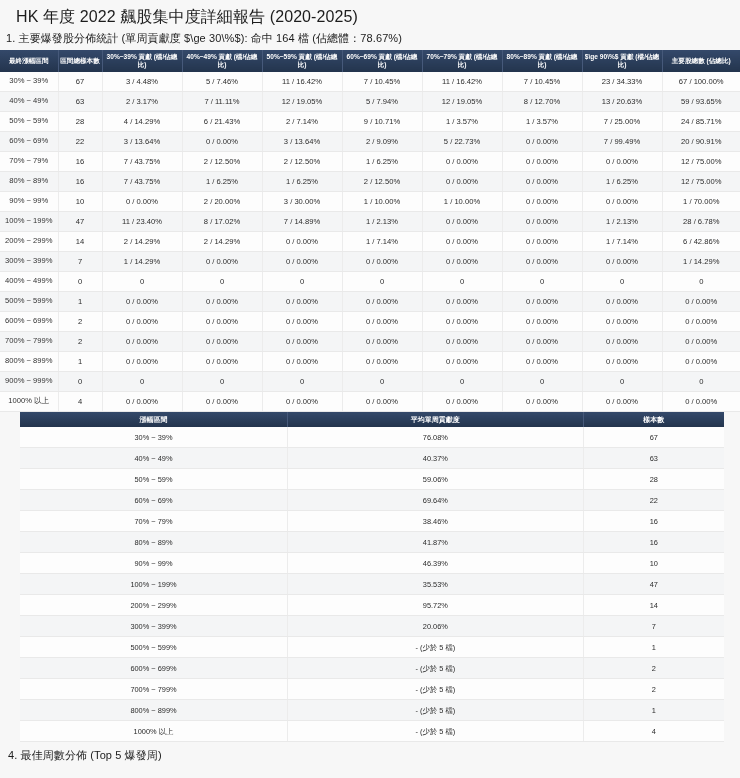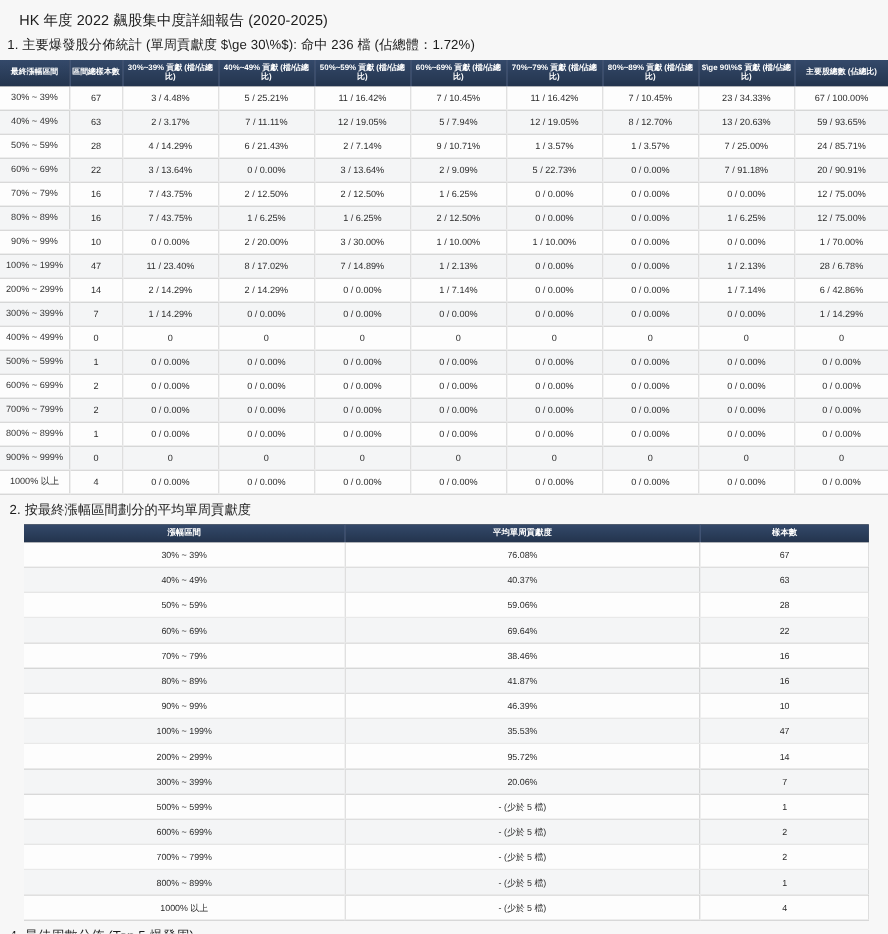--- a/index.html
+++ b/index.html
@@ -7,40 +7,40 @@
     margin: 0; padding: 0;
     width: 740px; height: 778px;
     background: #f7f7f7;
     font-family: "Liberation Sans", "DejaVu Sans", sans-serif;
     color: #222;
     overflow: hidden;
   }
   .page { width: 740px; padding: 9px 0 0 0; }
 
   .report-title {
-    font-size: 12px;
+    font-size: 16px;
     color: #1c1c1c;
     padding: 0 0 0 16px;
     line-height: 16px;
     letter-spacing: .1px;
   }
   .section-title {
     font-size: 11px;
     color: #1c1c1c;
     padding: 6px 0 4px 8px;
     line-height: 15px;
     letter-spacing: .1px;
   }
   .section-title.s1 { padding-left: 6px; }
 
   table {
     border-collapse: collapse;
     width: 100%;
     table-layout: fixed;
-    background: #404040;
+    background: #4c1d95;
   }
   table.t1 { width: 740px; }
   .wrap2, .wrap4 { padding: 0 16px 0 20px; }
 
   thead th {
     background: #2b3f5c;
     background: linear-gradient(#34496a, #23344d);
     color: #ffffff;
     font-size: 6.6px;
     font-weight: bold;
@@ -80,21 +80,21 @@
   .t2 col.b { width: 42%; }
   .t2 col.c { width: 20%; }
 </style>
 </head>
 <body>
 
 <div class="page">
 
   <div class="report-title">HK 年度 2022 飆股集中度詳細報告 (2020-2025)</div>
 
-  <div class="section-title s1">1. 主要爆發股分佈統計 (單周貢獻度 $\ge 30\%$): 命中 236 檔 (佔總體：1.72%)</div>
+  <div class="section-title s1">1. 主要爆發股分佈統計 (單周貢獻度 $\ge 30\%$): 命中 164 檔 (佔總體：78.67%)</div>
 
   <table class="t1">
     <colgroup>
       <col class="c0">
         <col class="c1">
         <col class="cx">
         <col class="cx">
         <col class="cx">
       <col class="cx">
         <col class="cx">
@@ -114,21 +114,21 @@
         <th>80%~89% 貢獻 (檔/佔總比)</th>
         <th>$\ge 90\%$ 貢獻 (檔/佔總比)</th>
         <th>主要股總數 (佔總比)</th>
       </tr>
     </thead>
     <tbody>
       <tr>
           <td class="label">30% ~ 39%</td>
           <td>67</td>
           <td>3 / 4.48%</td>
-          <td>5 / 25.21%</td>
+          <td>5 / 7.46%</td>
           <td>11 / 16.42%</td>
           <td>7 / 10.45%</td>
           <td>11 / 16.42%</td>
           <td>7 / 10.45%</td>
           <td>23 / 34.33%</td>
           <td>67 / 100.00%</td>
         </tr>
       <tr>
           <td class="label">40% ~ 49%</td>
           <td>63</td>
@@ -155,21 +155,21 @@
         </tr>
       <tr>
           <td class="label">60% ~ 69%</td>
           <td>22</td>
           <td>3 / 13.64%</td>
           <td>0 / 0.00%</td>
           <td>3 / 13.64%</td>
           <td>2 / 9.09%</td>
           <td>5 / 22.73%</td>
           <td>0 / 0.00%</td>
-          <td>7 / 91.18%</td>
+          <td>7 / 99.49%</td>
           <td>20 / 90.91%</td>
         </tr>
       <tr>
           <td class="label">70% ~ 79%</td>
           <td>16</td>
           <td>7 / 43.75%</td>
           <td>2 / 12.50%</td>
           <td>2 / 12.50%</td>
           <td>1 / 6.25%</td>
           <td>0 / 0.00%</td>
@@ -317,21 +317,20 @@
           <td>0 / 0.00%</td>
           <td>0 / 0.00%</td>
           <td>0 / 0.00%</td>
           <td>0 / 0.00%</td>
           <td>0 / 0.00%</td>
           <td>0 / 0.00%</td>
         </tr>
     </tbody>
   </table>
 
-  <div class="section-title">2. 按最終漲幅區間劃分的平均單周貢獻度</div>
 
   <div class="wrap2">
     <table class="t2">
       <colgroup>
           <col class="a">
           <col class="b">
           <col class="c">
         </colgroup>
       <thead>
         <tr>

